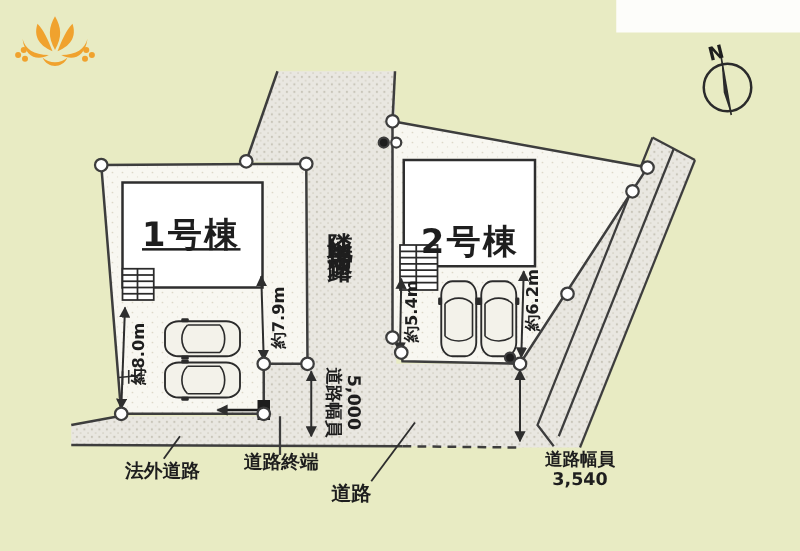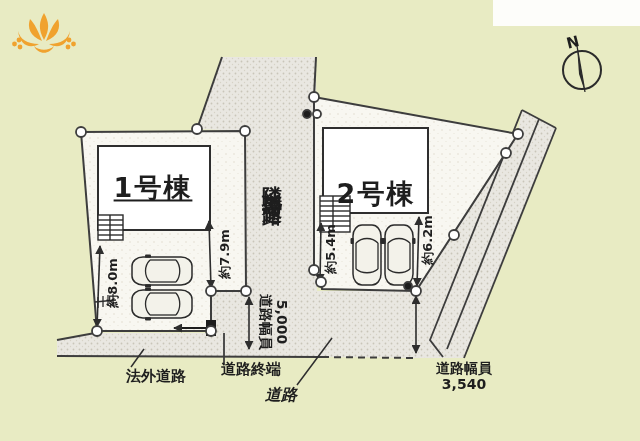--- a/index.html
+++ b/index.html
@@ -7,21 +7,21 @@
        font-family:"DejaVu Sans","Liberation Sans",sans-serif;}
   #stage{position:relative;width:640px;height:441px;}
   #plan-svg{position:absolute;left:0;top:0;}
   .lbl{position:absolute;color:#1e1e1e;font-weight:bold;white-space:nowrap;
        transform:translate(-50%,-50%);line-height:1.15;text-align:center;}
   .rotccw{transform:translate(-50%,-50%) rotate(-90deg);}
   .rotcw{transform:translate(-50%,-50%) rotate(90deg);}
   .title{color:#33679e;font-size:29px;letter-spacing:.5px;transform:translate(0,-50%);}
   .bname{font-size:27px;letter-spacing:2px;}
   .meas{font-size:13px;}
-  .small15{font-size:15px;margin-left:26px;}
+  .small15{font-size:15px;}
   .small16{font-size:16px;}
   .vert{writing-mode:vertical-rl;text-orientation:upright;font-size:20px;letter-spacing:4px;}
   .rw{display:flex;flex-direction:column-reverse;font-size:14px;}
   .rw2{font-size:14px;}
   .north{font-size:15px;transform:translate(-50%,-50%) rotate(-14deg);}
 </style>
 </head>
 <body>
 
 <div id="stage">
@@ -191,15 +191,15 @@
   <span>5,000</span>
 </div>
 
 <div class="lbl rw2" style="left:464px;top:376px;">
   <div>道路幅員</div>
   <div>3,540</div>
 </div>
 
 <div class="lbl small15" style="left:130px;top:377px;">法外道路</div>
 <div class="lbl small15" style="left:225px;top:370px;">道路終端</div>
-<div class="lbl small16" style="left:281px;top:395px;font-style:italic;">道路</div>
+<div class="lbl small16" style="left:281px;top:395px;">道路</div>
 
 </div>
 
 </body></html>

